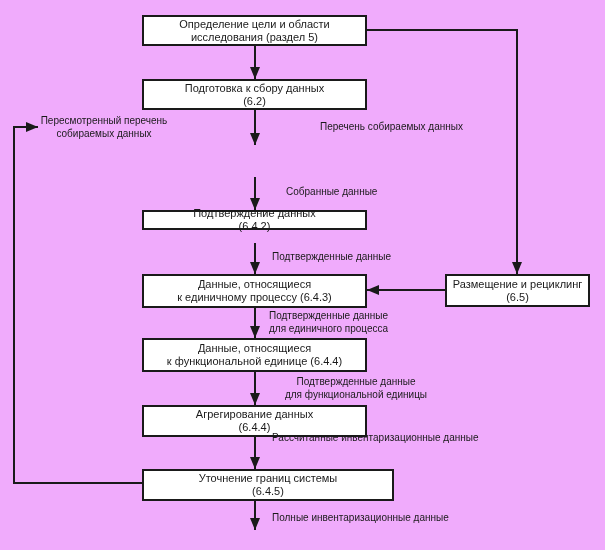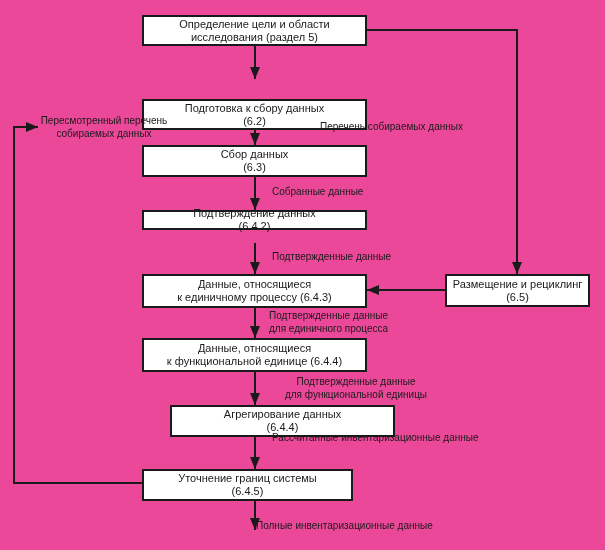--- a/index.html
+++ b/index.html
@@ -1,18 +1,18 @@
 <!DOCTYPE html>
 <html><head>
 <meta charset="utf-8">
 <style>
   html,body { margin:0; padding:0; background:#ffffff; }
   .canvas {
     position:relative; width:605px; height:550px;
-    background:#ec4899; color:#1a1a1a;
+    background:#f0abfc; color:#1a1a1a;
     font-family:"Liberation Sans", sans-serif;
     overflow:hidden;
   }
   .wires { position:absolute; left:0; top:0; width:605px; height:550px; }
   .wires path { stroke:#1a1a1a; stroke-width:2; fill:none; }
   .box {
     position:absolute; box-sizing:border-box;
     border:2px solid #1a1a1a; background:#ffffff;
     display:flex; align-items:center; justify-content:center;
     text-align:center; font-size:11px; line-height:13px;
@@ -43,42 +43,40 @@
     <path d="M255,372 V405" marker-end="url(#ah)"></path>
     <path d="M255,437 V469" marker-end="url(#ah)"></path>
     <path d="M255,501 V530" marker-end="url(#ah)"></path>
     <path d="M367,30 H517 V274" marker-end="url(#ah)"></path>
     <path d="M445,290 H367" marker-end="url(#ah)"></path>
     <path d="M142,483 H14 V127 H38" marker-end="url(#ah)"></path>
   </svg>
 
   <div class="box" style="left:142px; top:15px;  width:225px; height:31px;">Определение цели  и области
 исследования (раздел 5)</div>
-  <div class="box" style="left:142px; top:79px;  width:225px; height:31px;margin-top:20px;">Подготовка к сбору данных
+  <div class="box" style="left:142px; top:79px;  width:225px; height:31px;">Подготовка к сбору данных
 (6.2)</div>
-  <div class="box" style="left:142px; top:145px; width:225px; height:32px;">Сбор данных
-(6.3)</div>
   <div class="box" style="left:142px; top:210px; width:225px; height:20px;">Подтверждение данных
 (6.4.2)</div>
   <div class="box" style="left:142px; top:274px; width:225px; height:34px;">Данные, относящиеся
 к единичному процессу (6.4.3)</div>
   <div class="box" style="left:142px; top:338px; width:225px; height:34px;">Данные, относящиеся
 к функциональной единице (6.4.4)</div>
-  <div class="box" style="left:142px; top:405px; width:225px; height:32px;margin-left:28px;">Агрегирование данных
+  <div class="box" style="left:142px; top:405px; width:225px; height:32px;">Агрегирование данных
 (6.4.4)</div>
-  <div class="box" style="left:142px; top:469px; width:211px; height:32px;">Уточнение границ системы
+  <div class="box" style="left:142px; top:469px; width:252px; height:32px;">Уточнение границ системы
 (6.4.5)</div>
   <div class="box" style="left:445px; top:274px; width:145px; height:33px;">Размещение и рециклинг
 (6.5)</div>
 
   <div class="lbl" style="left:272px; top:121px;padding-left:48px;">Перечень собираемых данных</div>
-  <div class="lbl" style="left:272px; top:186px;">Собранные данные</div>
+  <div class="lbl" style="left:286px; top:186px;">Собранные данные</div>
   <div class="lbl" style="left:272px; top:251px;">Подтвержденные данные</div>
   <div class="lbl" style="left:269px; top:310px;">Подтвержденные данные
 для единичного процесса</div>
   <div class="lbl center" style="left:273px; top:376px; width:166px;">Подтвержденные данные
 для функциональной единицы</div>
   <div class="lbl" style="left:272px; top:432px;">Рассчитанные инвентаризационные данные</div>
-  <div class="lbl" style="left:256px; top:512px;margin-top:8px;">Полные инвентаризационные данные</div>
+  <div class="lbl" style="left:272px; top:512px;">Полные инвентаризационные данные</div>
   <div class="lbl center" style="left:38px; top:115px; width:132px;">Пересмотренный перечень
 собираемых данных</div>
 
 </div>
 
 </body></html>

